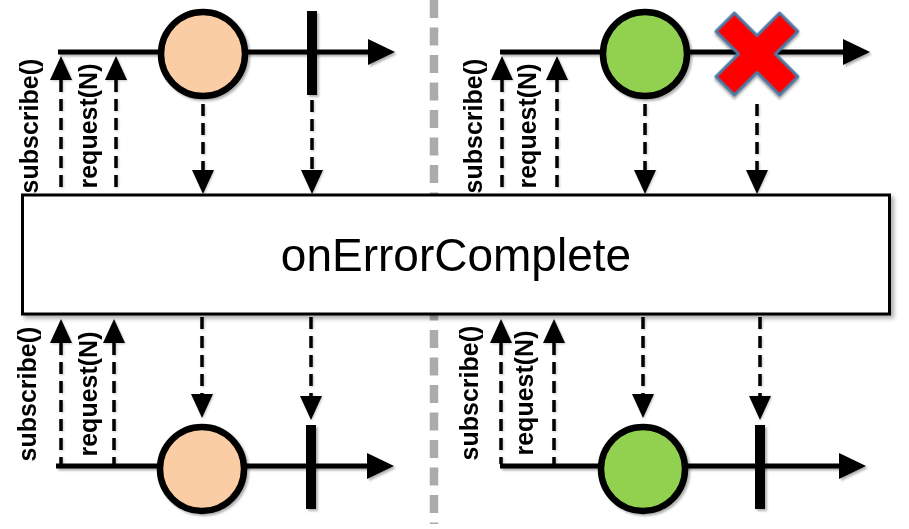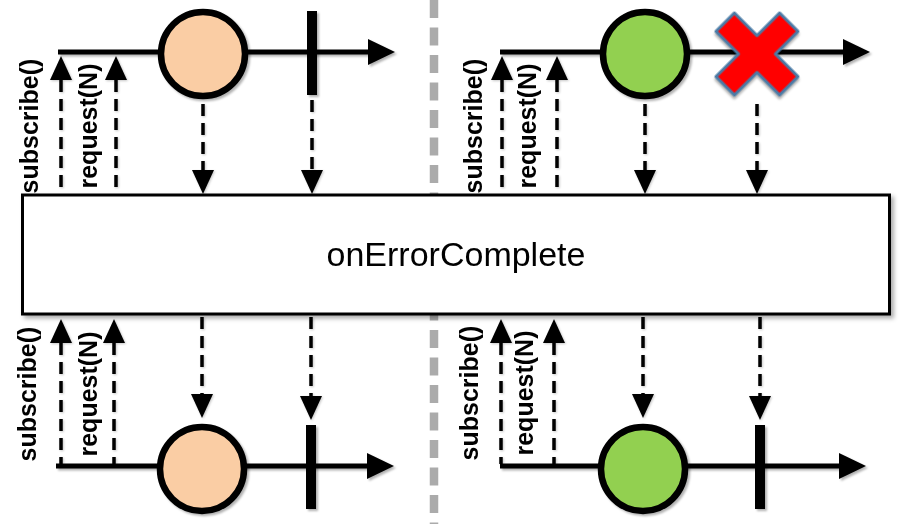--- a/index.html
+++ b/index.html
@@ -14,21 +14,21 @@
   .divider{fill:none;stroke-width:8.5;stroke-dasharray:18 9.5}
   .boxrect{stroke:#000;stroke-width:3}
   .cross{stroke-width:3;stroke-linejoin:round}
   .sh{filter:drop-shadow(2px 2.5px 1px rgba(0,0,0,.30))}
   .arr{filter:drop-shadow(1.5px 1.5px .8px rgba(0,0,0,.22))}
   .shbox{filter:drop-shadow(3.5px 3.5px 2px rgba(0,0,0,.32))}
   .vlabel{position:absolute;transform:translate(-50%,-50%) rotate(-90deg);
           font-weight:bold;font-size:25px;line-height:1;white-space:nowrap;color:#000}
   .box-label{position:absolute;left:22px;top:195px;width:868px;height:119px;
              display:flex;align-items:center;justify-content:center;
-             font-size:34px;color:#000}
+             font-size:46px;color:#000}
 </style>
 </head>
 <body>
 
 <div class="stage">
   <svg width="909" height="529" viewBox="0 0 909 529">
 
     <line class="divider" x1="434" y1="0" x2="434" y2="524" stroke="#ABABAB"></line>
 
     <g class="sh">

